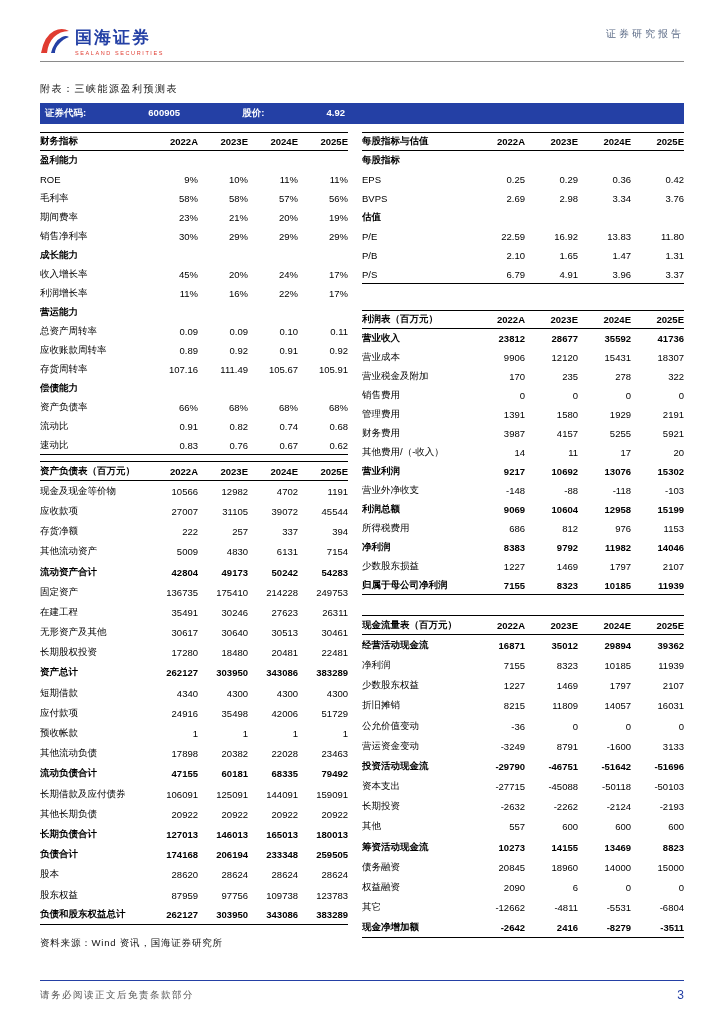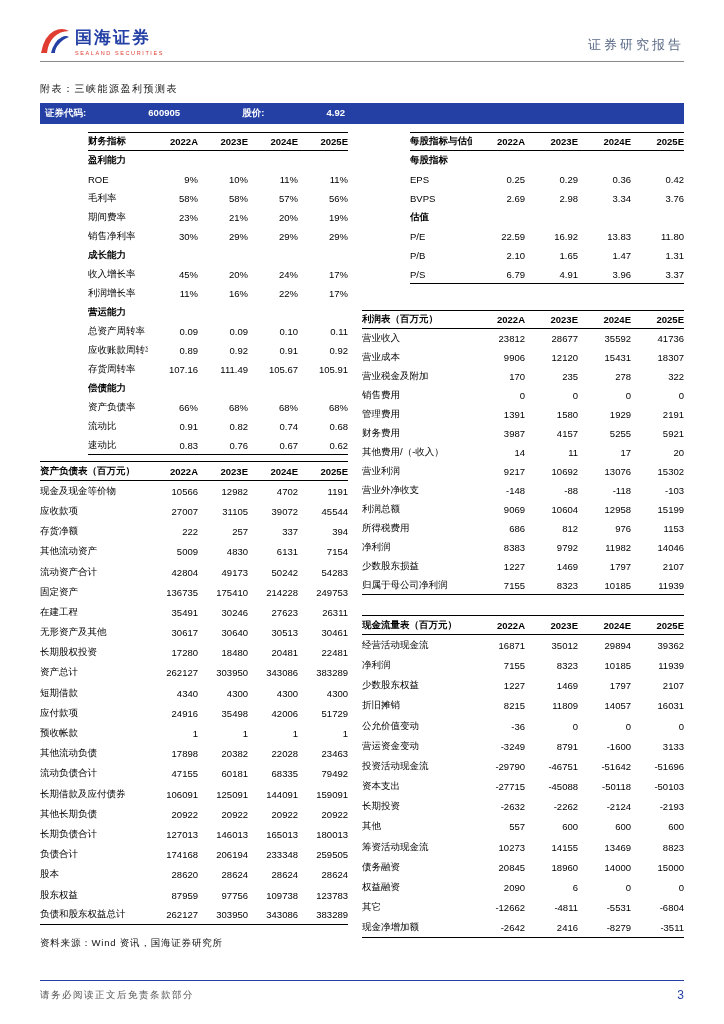--- a/index.html
+++ b/index.html
@@ -8,21 +8,21 @@
     width:724px; height:1024px; background:#ffffff; color:#000;
     font-family:"Liberation Sans", sans-serif;
   }
   .page { position:relative; width:724px; height:1024px; padding:26px 40px 0 40px;border-radius:26px; }
 
   
   .top { display:flex; justify-content:space-between; align-items:flex-start; }
   .logo { display:flex; align-items:center; gap:5px; }
   .logo-cn { font-size:17px; font-weight:bold; color:var(--accent); letter-spacing:2px; }
   .logo-en { font-size:5.5px; color:var(--brand-red); letter-spacing:1.6px; margin-top:1px; }
-  .doc-type { font-size:13px; color:#5a6a86; letter-spacing:3px; margin-top:10px;text-align:center; }
+  .doc-type { font-size:10px; color:#5a6a86; letter-spacing:3px; margin-top:1px;text-align:center; }
   .header-rule { border-top:1px solid #8a8a8a; margin-top:5px; }
 
   
   .caption { margin-top:20px; font-size:10px; color:#222; letter-spacing:1.5px; }
 
   
   .info-bar { margin-top:7px; background:var(--accent); color:#fff; font-weight:bold;
               font-size:9.5px; display:flex; padding:4px 5px;flex-direction:column; }
   .info-half { display:flex; justify-content:space-between; }
   .info-half.lft { width:300px; flex:none; margin-right:20px; }
@@ -35,24 +35,24 @@
 
   
   .tbl { width:100%; font-size:9.5px; color:#000; }
   .trow { display:grid; align-items:center; }
   .col-left  .trow { grid-template-columns:minmax(0,1fr) 50px 50px 50px 50px; }
   .col-right .trow { grid-template-columns:minmax(0,1fr) 53px 53px 53px 53px; }
   .cell-label { text-align:left; white-space:nowrap; overflow:hidden; }
   .cell-val   { text-align:right; white-space:nowrap; }
   .thead { font-weight:bold; border-top:1.2px solid #000; border-bottom:1px solid #000; }
   .tlast { border-bottom:1.2px solid #000; }
-  .row-bold { font-weight:normal; }
+  .row-bold { font-weight:bold; }
   .row-section .cell-label { font-weight:bold; }
 
-  .t-financial .trow, .t-pershare .trow { height:19px;margin-left:48px; }
+  .t-financial .trow, .t-pershare .trow { height:19px; }
   .t-balance .trow  { height:20.2px; }
   .t-income .trow   { height:19px; }
   .t-cashflow .trow { height:20.2px; }
   .t-balance  { margin-top:6px; }
   .t-income   { margin-top:26px; }
   .t-cashflow { margin-top:20px; }
 
   .source { margin-top:12px; font-size:9.5px; color:#111; letter-spacing:0.8px; }
 
   

